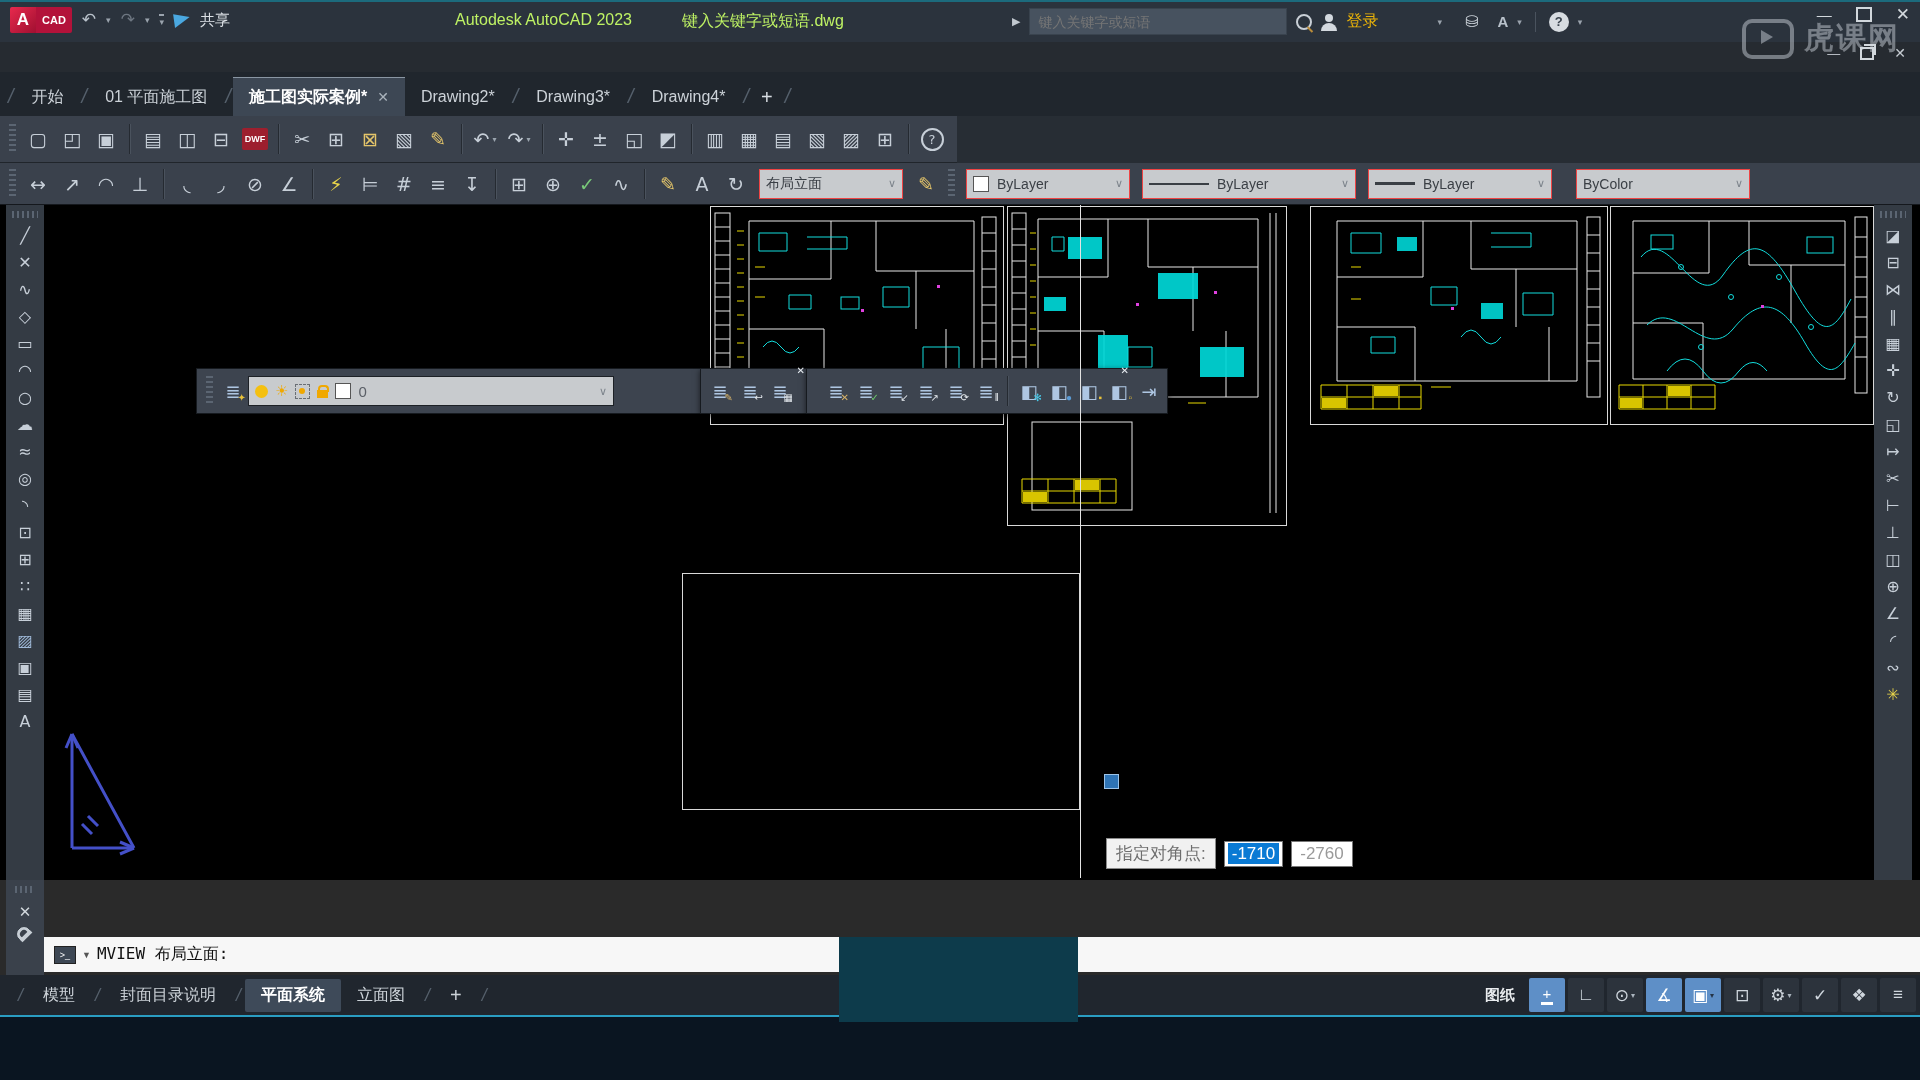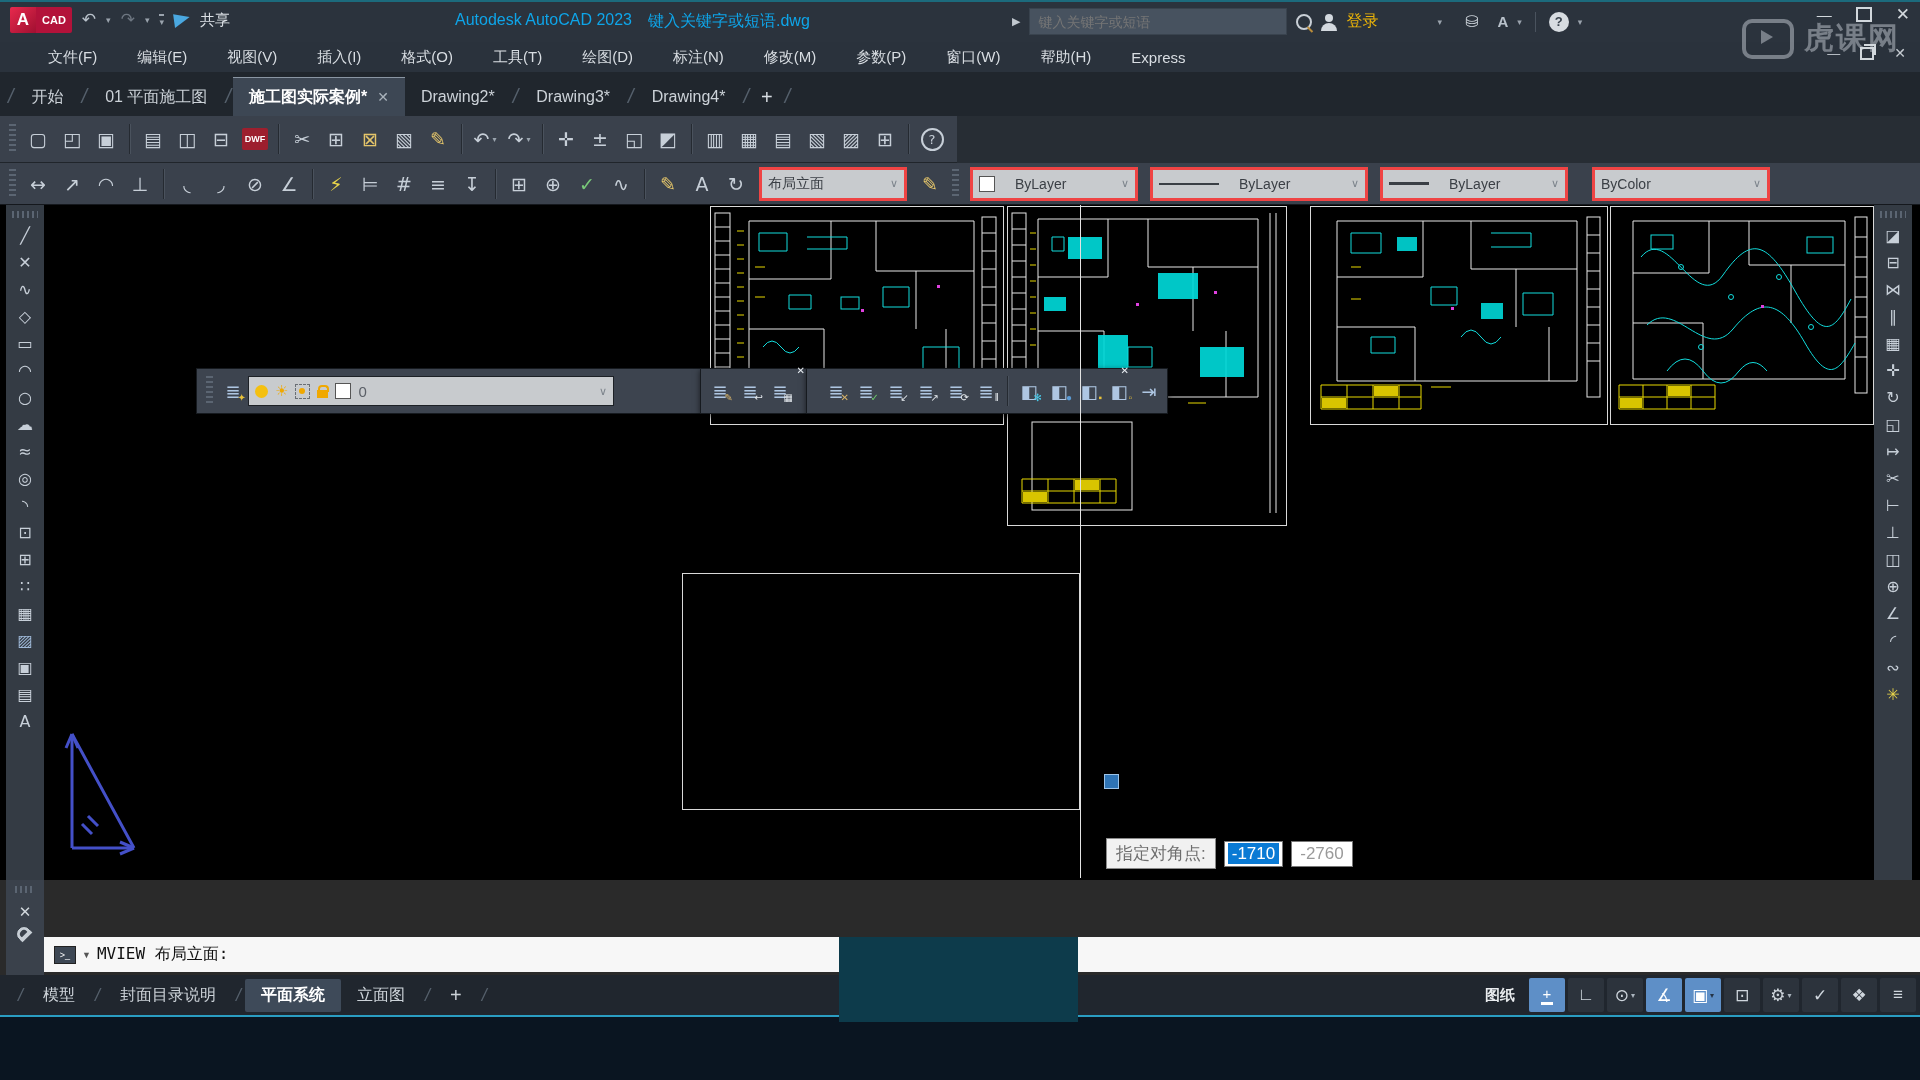--- a/index.html
+++ b/index.html
@@ -12,21 +12,21 @@
   #titlebar .lwrap{position:absolute;left:10px;top:5px;display:flex;align-items:center;gap:10px;}
   .logo{display:flex;align-items:center;height:26px;}
   .logo .a{background:linear-gradient(135deg,#e8294d,#a00f31);color:#fff;font-weight:bold;font-size:17px;
     width:26px;height:26px;display:flex;align-items:center;justify-content:center;border-radius:2px 0 0 2px;}
   .logo .cad{background:#b3123a;color:#fff;font-weight:bold;font-size:11px;height:26px;padding:0 6px;
     display:flex;align-items:center;border-radius:0 2px 2px 0;}
   .tbtn{color:#b9c2cb;font-size:17px;cursor:default;line-height:26px;}
   .tbtn.dis{color:#6d7681;}
   .crt-s{font-size:9px;color:#9aa3ad;}
   .plane{width:0;height:0;border-left:16px solid #4aa8e0;border-top:5px solid transparent;border-bottom:9px solid transparent;transform:rotate(-8deg);}
-  #title-center{position:absolute;left:455px;top:9px;font-size:16px;color:#0ea5e9;display:flex;gap:16px;white-space:nowrap;}
+  #title-center{position:absolute;left:455px;top:9px;font-size:16px;color:#bef264;display:flex;gap:50px;white-space:nowrap;}
   #search-zone{position:absolute;left:1012px;top:6px;display:flex;align-items:center;gap:9px;}
   #search-input{width:240px;height:25px;background:#47525f;border:1px solid #39434e;color:#9fa9b4;
     font-size:14px;padding:0 8px;font-family:inherit;}
   .mag{width:12px;height:12px;border:2px solid #c9d0d7;border-radius:50%;position:relative;display:inline-block;}
   .mag::after{content:"";position:absolute;width:2px;height:7px;background:#b98c3a;left:11px;top:10px;transform:rotate(-45deg);}
   .person{width:16px;height:16px;position:relative;display:inline-block;}
   .person::before{content:"";position:absolute;left:4px;top:0;width:8px;height:8px;border-radius:50%;background:#d3d9df;}
   .person::after{content:"";position:absolute;left:0;top:9px;width:16px;height:8px;border-radius:8px 8px 0 0;background:#d3d9df;}
   .cart{font-size:16px;color:#c9d0d7;}
   .qmark{width:20px;height:20px;border-radius:50%;background:#d7dce1;color:#39424d;font-weight:bold;
@@ -61,22 +61,22 @@
   .tbi{position:relative;min-width:30px;height:34px;margin:0 2px;display:inline-flex;align-items:center;justify-content:center;
     color:#c7cfd8;font-size:19px;cursor:default;border-radius:2px;}
   .tbi b{font-weight:normal;font-family:"DejaVu Sans",sans-serif;}
   .tbi .crt{font-style:normal;font-size:8px;margin-left:3px;color:#9aa4ae;}
   .tbi.sm{min-width:26px;height:26px;font-size:16px;}
   .tbsep{width:1px;height:30px;background:#252a31;margin:0 6px;box-shadow:1px 0 0 #4a525d;}
   .dwf b{font-size:0;} .dwf::after{content:"DWF";position:absolute;inset:6px 2px;background:#9d1f2e;color:#fff;font-size:9px;font-weight:bold;
     display:flex;align-items:center;justify-content:center;border-radius:2px;}
   .pencil{color:#e4c56a;} .yel{color:#e8d44a;} .grn{color:#79c979;} .grn2{color:#8fd08f;} .cyn{color:#35d8e8;} .grad{color:#9fb9d8;}
   .help b{border:2px solid #c7cfd8;border-radius:50%;width:19px;height:19px;font-size:13px;display:flex;align-items:center;justify-content:center;}
-  .combo{height:28px;background:#c8cbce;border:3px solid #ef4444;color:#3a3f45;font-size:14px;display:flex;align-items:center;
-    padding:0 6px;gap:20px;margin:0 6px;cursor:default;text-align:right;}
+  .combo{height:28px;background:#c8cbce;border:1px solid #ef4444;color:#3a3f45;font-size:14px;display:flex;align-items:center;
+    padding:0 6px;gap:8px;margin:0 6px;cursor:default;text-align:right;}
   .combo .cchev{margin-left:auto;color:#7c838b;font-size:11px;}
   .swatch{width:14px;height:14px;background:#fff;border:1px solid #555;}
   .ltline{width:60px;height:2px;background:#3a3f45;}
   .lwline{width:40px;height:3px;background:#3a3f45;}
   
   #canvas{left:0;top:205px;width:1920px;height:675px;background:#000;overflow:hidden;}
   .vstrip{position:absolute;top:0;bottom:0;width:38px;background:#343b44;display:flex;flex-direction:column;align-items:center;padding-top:2px;box-sizing:border-box;}
   #drawbar{left:6px;} #modifybar{left:1874px;}
   .vstrip .tbi{margin:1px 0;height:25px;min-width:28px;font-size:16px;}
   
@@ -181,37 +181,20 @@
       <span>—</span>
       <span class="maxbox"></span>
       <span class="xglyph">✕</span>
     </div>
     <div id="watermark">
       <span class="wlogo"></span>
       <span class="wtext">虎课网</span>
     </div>
   </div>
 
-  <div class="abs" id="menubar">
-    <ul id="menu-items">
-        <li>文件(F)</li>
-        <li>编辑(E)</li>
-        <li>视图(V)</li>
-        <li>插入(I)</li>
-        <li>格式(O)</li>
-        <li>工具(T)</li>
-        <li>绘图(D)</li>
-        <li>标注(N)</li>
-        <li>修改(M)</li>
-        <li>参数(P)</li>
-        <li>窗口(W)</li>
-        <li>帮助(H)</li>
-        <li>Express</li>
-      </ul>
-  </div>
   <div id="doc-controls">
     <span style="font-size:13px;">—</span>
     <span class="restorebox"></span>
     <span class="xglyph" style="font-size:14px;">✕</span>
   </div>
 
   <div class="abs" id="filetabs">
       <span class="ftsl">/</span>
       <div class="ftab">
         <span>开始</span>

